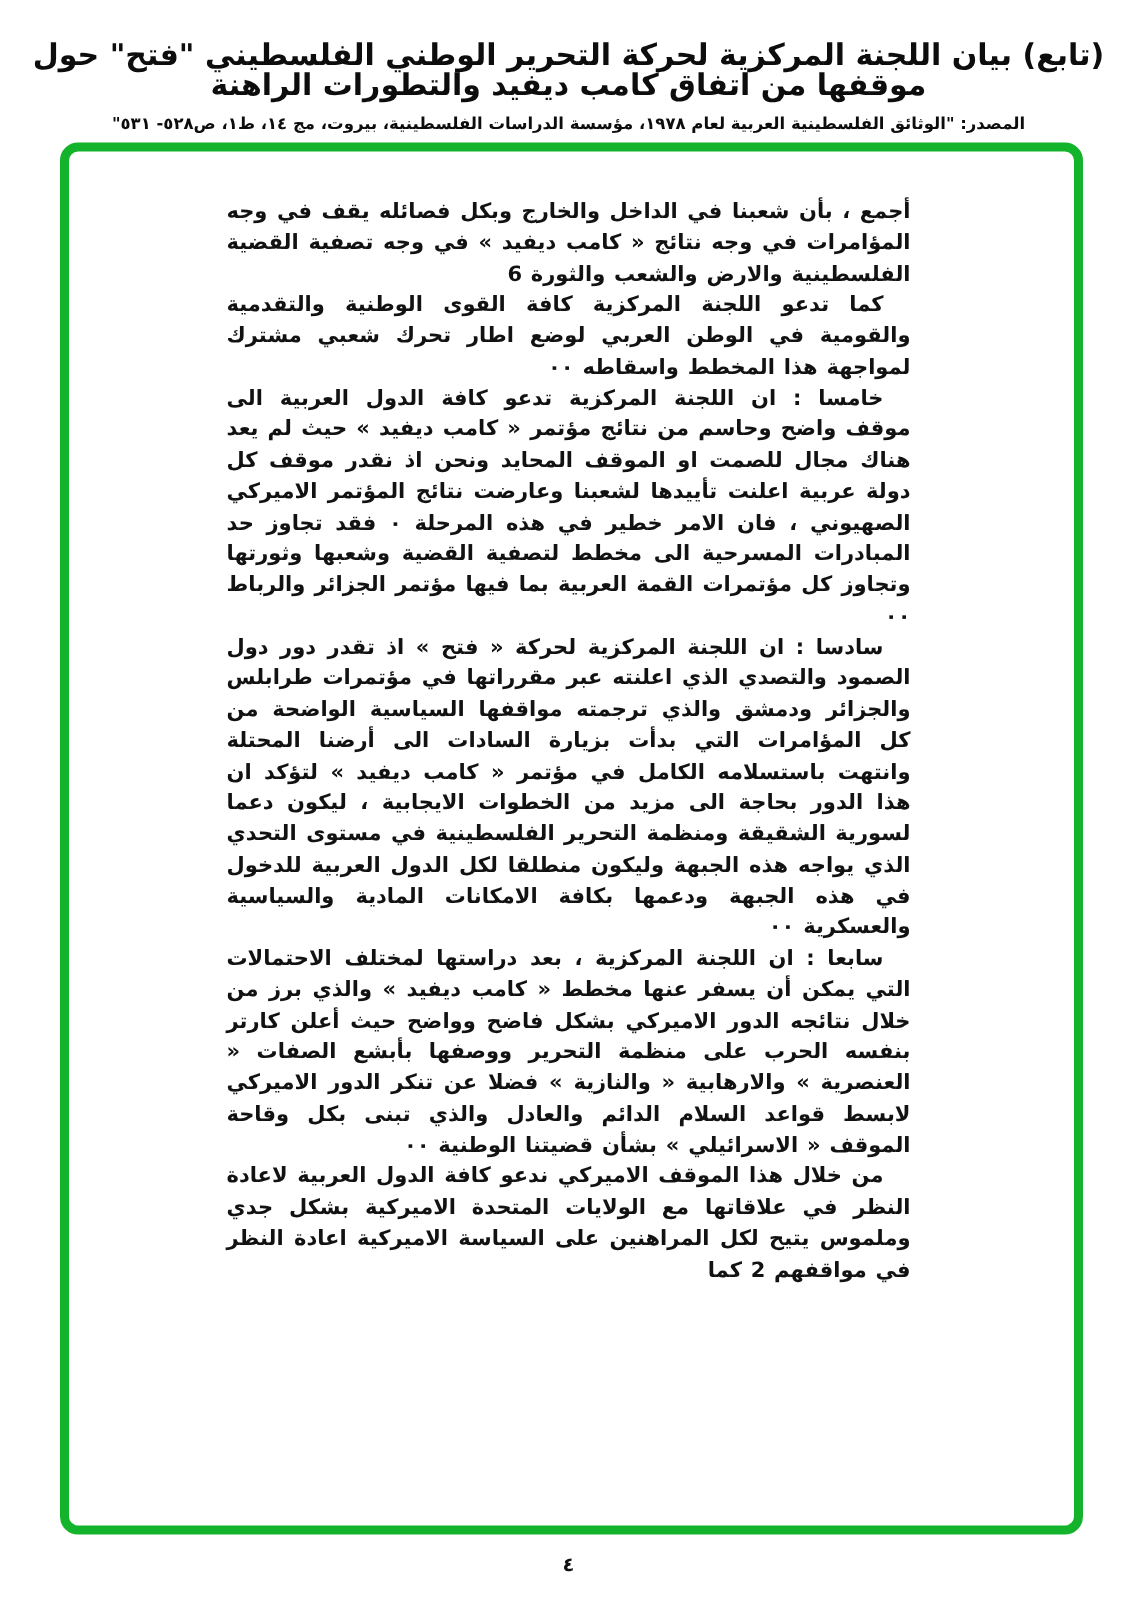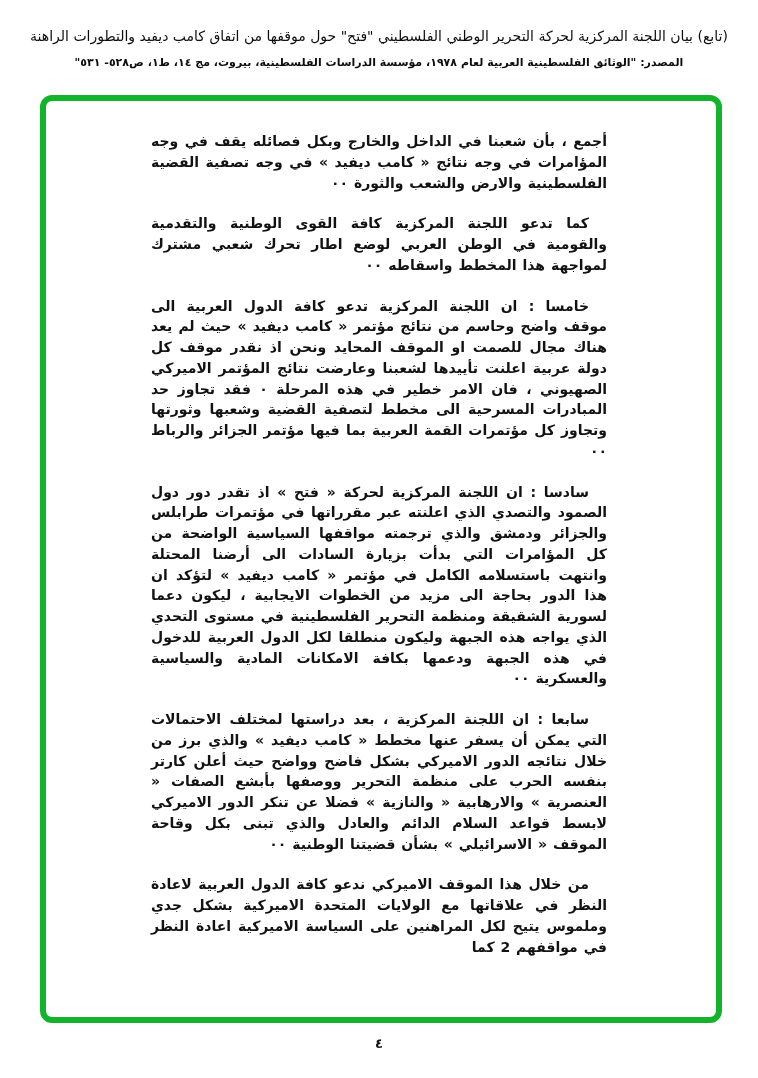--- a/index.html
+++ b/index.html
@@ -15,22 +15,22 @@
   }
   .header {
     position: absolute;
     top: 26px;
     left: 0;
     right: 0;
     direction: rtl;
     text-align: center;
   }
   .header-title {
-    font-size: 14px;
-    font-weight: normal;
+    font-size: 20px;
+    font-weight: bold;
     line-height: 20px;
     color: #0d0d0d;
   }
   .header-source {
     margin-top: 10px;
     font-size: 11px;
     font-weight: bold;
     color: #0d0d0d;
   }
   .content-frame {
@@ -55,21 +55,20 @@
     font-weight: bold;
     line-height: 20.75px;
     color: #121212;
     word-spacing: 1px;
   }
   .body-text p {
     margin: 0;
   }
   .body-text p.indent {
     text-indent: 18px;
-    margin-top: 20px;
   }
   .page-number {
     position: absolute;
     top: 1036px;
     left: 0;
     right: 0;
     text-align: center;
     font-size: 13px;
     font-weight: bold;
     color: #111111;
@@ -81,21 +80,21 @@
 <div class="page">
 
   <div class="header">
     <div class="header-title">(تابع)  بيان اللجنة المركزية لحركة التحرير الوطني الفلسطيني "فتح" حول موقفها من اتفاق كامب ديفيد والتطورات الراهنة</div>
     <div class="header-source">المصدر: "الوثائق الفلسطينية العربية لعام ١٩٧٨، مؤسسة الدراسات الفلسطينية، بيروت، مج ١٤، ط١، ص٥٢٨- ٥٣١"</div>
   </div>
 
   <div class="content-frame"></div>
 
   <div class="body-text">
-    <p>أجمع ، بأن شعبنا في الداخل والخارج وبكل فصائله يقف في وجه المؤامرات في وجه نتائج « كامب ديفيد » في وجه تصفية القضية الفلسطينية والارض والشعب والثورة ٠٠</p>
+    <p>أجمع ، بأن شعبنا في الداخل والخارج وبكل فصائله يقف في وجه المؤامرات في وجه نتائج « كامب ديفيد » في وجه تصفية القضية الفلسطينية والارض والشعب والثورة 6</p>
     <p class="indent">كما تدعو اللجنة المركزية كافة القوى الوطنية والتقدمية والقومية في الوطن العربي لوضع اطار تحرك شعبي مشترك لمواجهة هذا المخطط واسقاطه ٠٠</p>
     <p class="indent">خامسا : ان اللجنة المركزية تدعو كافة الدول العربية الى موقف واضح وحاسم من نتائج مؤتمر « كامب ديفيد » حيث لم يعد هناك مجال للصمت او الموقف المحايد ونحن اذ نقدر موقف كل دولة عربية اعلنت تأييدها لشعبنا وعارضت نتائج المؤتمر الاميركي الصهيوني ، فان الامر خطير في هذه المرحلة ٠ فقد تجاوز حد المبادرات المسرحية الى مخطط لتصفية القضية وشعبها وثورتها وتجاوز كل مؤتمرات القمة العربية بما فيها مؤتمر الجزائر والرباط ٠٠</p>
     <p class="indent">سادسا : ان اللجنة المركزية لحركة « فتح » اذ تقدر دور دول الصمود والتصدي الذي اعلنته عبر مقرراتها في مؤتمرات طرابلس والجزائر ودمشق والذي ترجمته مواقفها السياسية الواضحة من كل المؤامرات التي بدأت بزيارة السادات الى أرضنا المحتلة وانتهت باستسلامه الكامل في مؤتمر « كامب ديفيد » لتؤكد ان هذا الدور بحاجة الى مزيد من الخطوات الايجابية ، ليكون دعما لسورية الشقيقة ومنظمة التحرير الفلسطينية في مستوى التحدي الذي يواجه هذه الجبهة وليكون منطلقا لكل الدول العربية للدخول في هذه الجبهة ودعمها بكافة الامكانات المادية والسياسية والعسكرية ٠٠</p>
     <p class="indent">سابعا : ان اللجنة المركزية ، بعد دراستها لمختلف الاحتمالات التي يمكن أن يسفر عنها مخطط « كامب ديفيد » والذي برز من خلال نتائجه الدور الاميركي بشكل فاضح وواضح حيث أعلن كارتر بنفسه الحرب على منظمة التحرير ووصفها بأبشع الصفات « العنصرية » والارهابية « والنازية » فضلا عن تنكر الدور الاميركي لابسط قواعد السلام الدائم والعادل والذي تبنى بكل وقاحة الموقف « الاسرائيلي » بشأن قضيتنا الوطنية ٠٠</p>
     <p class="indent">من خلال هذا الموقف الاميركي ندعو كافة الدول العربية لاعادة النظر في علاقاتها مع الولايات المتحدة الاميركية بشكل جدي وملموس يتيح لكل المراهنين على السياسة الاميركية اعادة النظر في مواقفهم 2 كما</p>
   </div>
 
   <div class="page-number">٤</div>
 
 </div>

